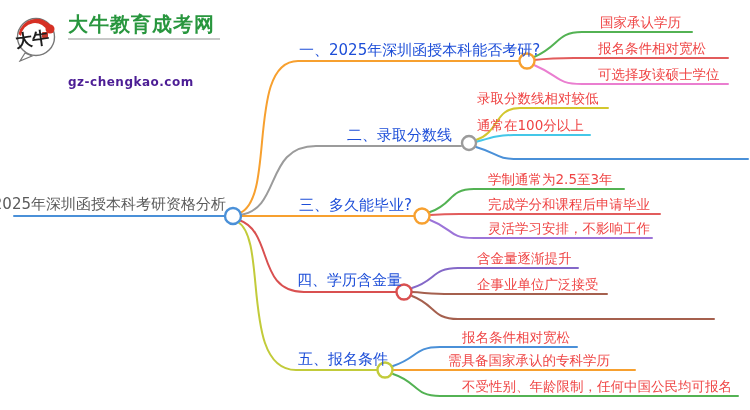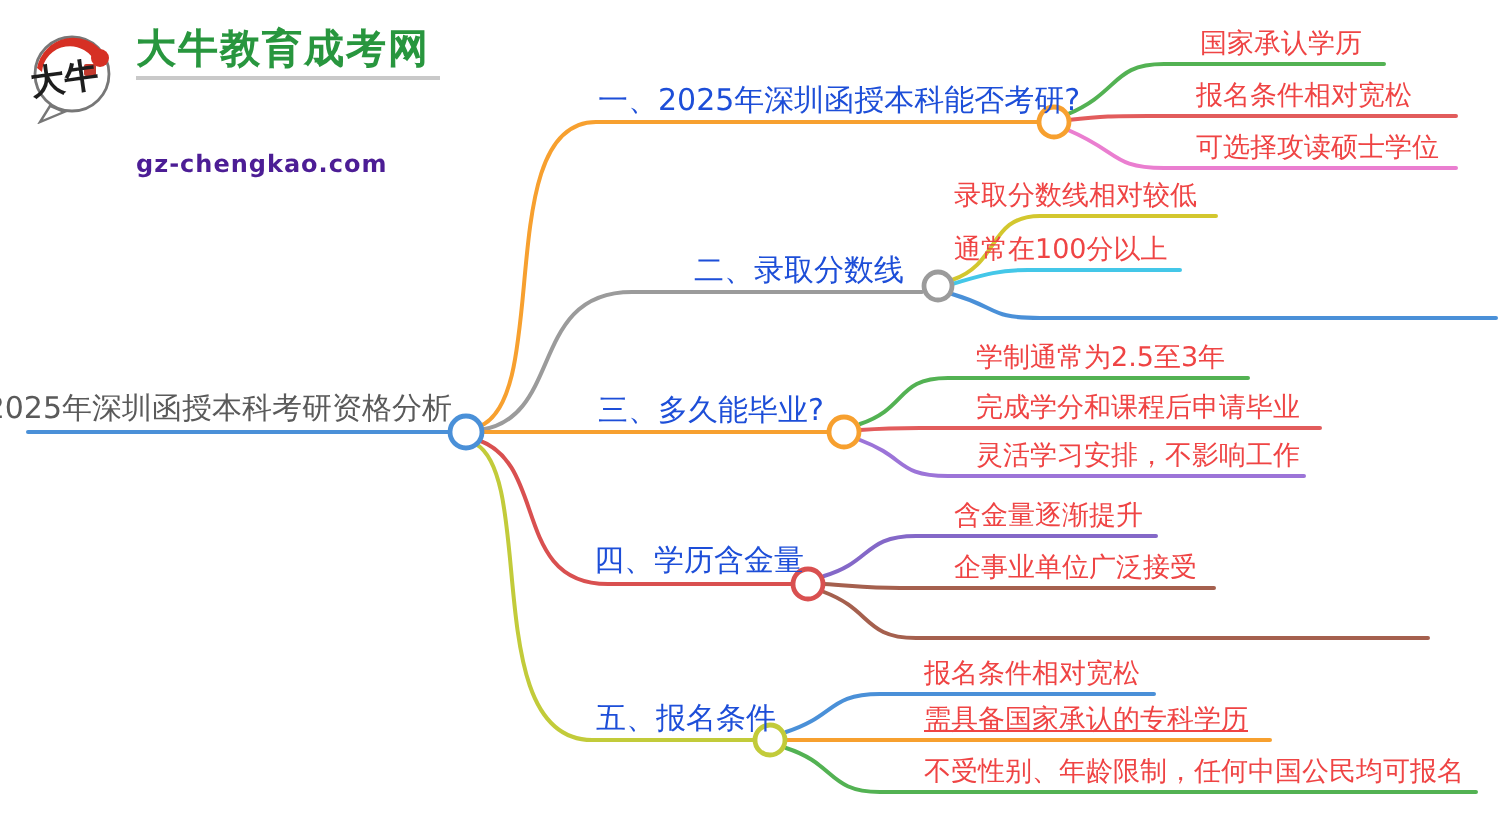--- a/index.html
+++ b/index.html
@@ -94,16 +94,16 @@
   <div class="lbl leaf-lbl" style="left:477px;top:116px;">通常在100分以上</div>
 
   <div class="lbl leaf-lbl" style="left:488px;top:170px;">学制通常为2.5至3年</div>
   <div class="lbl leaf-lbl" style="left:488px;top:219px;">灵活学习安排，不影响工作</div>
   <div class="lbl leaf-lbl" style="left:488px;top:195px;">完成学分和课程后申请毕业</div>
 
   <div class="lbl leaf-lbl" style="left:477px;top:249px;">含金量逐渐提升</div>
   <div class="lbl leaf-lbl" style="left:477px;top:275px;">企事业单位广泛接受</div>
 
   <div class="lbl leaf-lbl" style="left:462px;top:328px;">报名条件相对宽松</div>
-  <div class="lbl leaf-lbl" style="left:462px;top:351px;text-decoration:underline;">需具备国家承认的专科学历</div>
+  <div class="lbl leaf-lbl" style="left:448px;top:351px;">需具备国家承认的专科学历</div>
   <div class="lbl leaf-lbl" style="left:462px;top:377px;">不受性别、年龄限制，任何中国公民均可报名</div>
 
 </div>
 
 </body></html>

